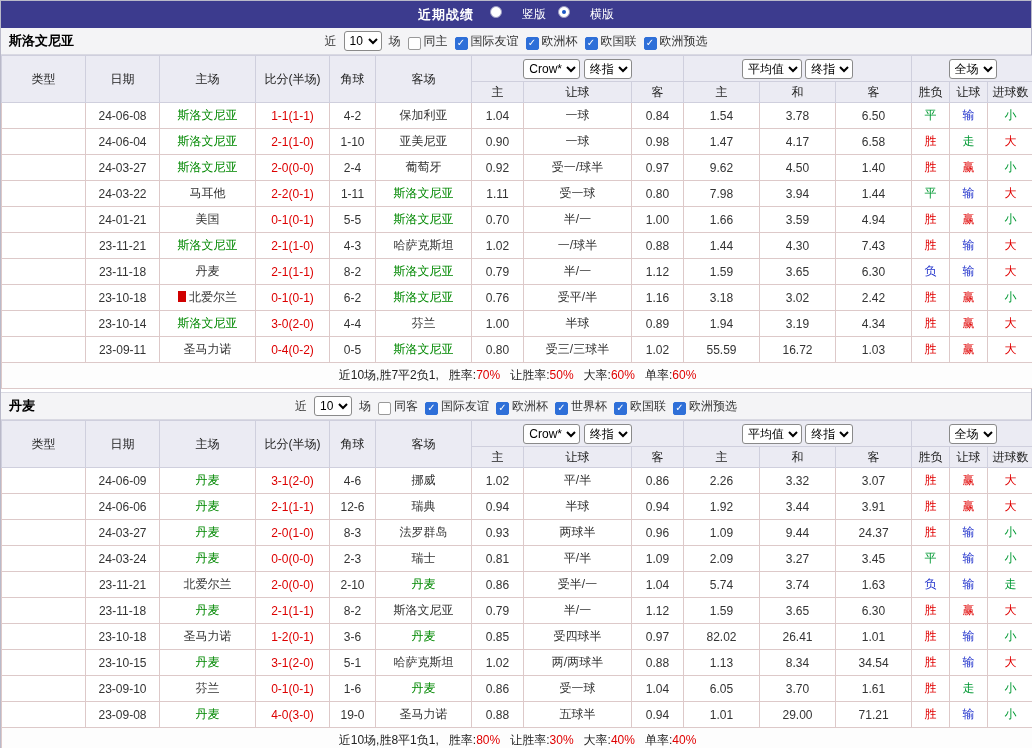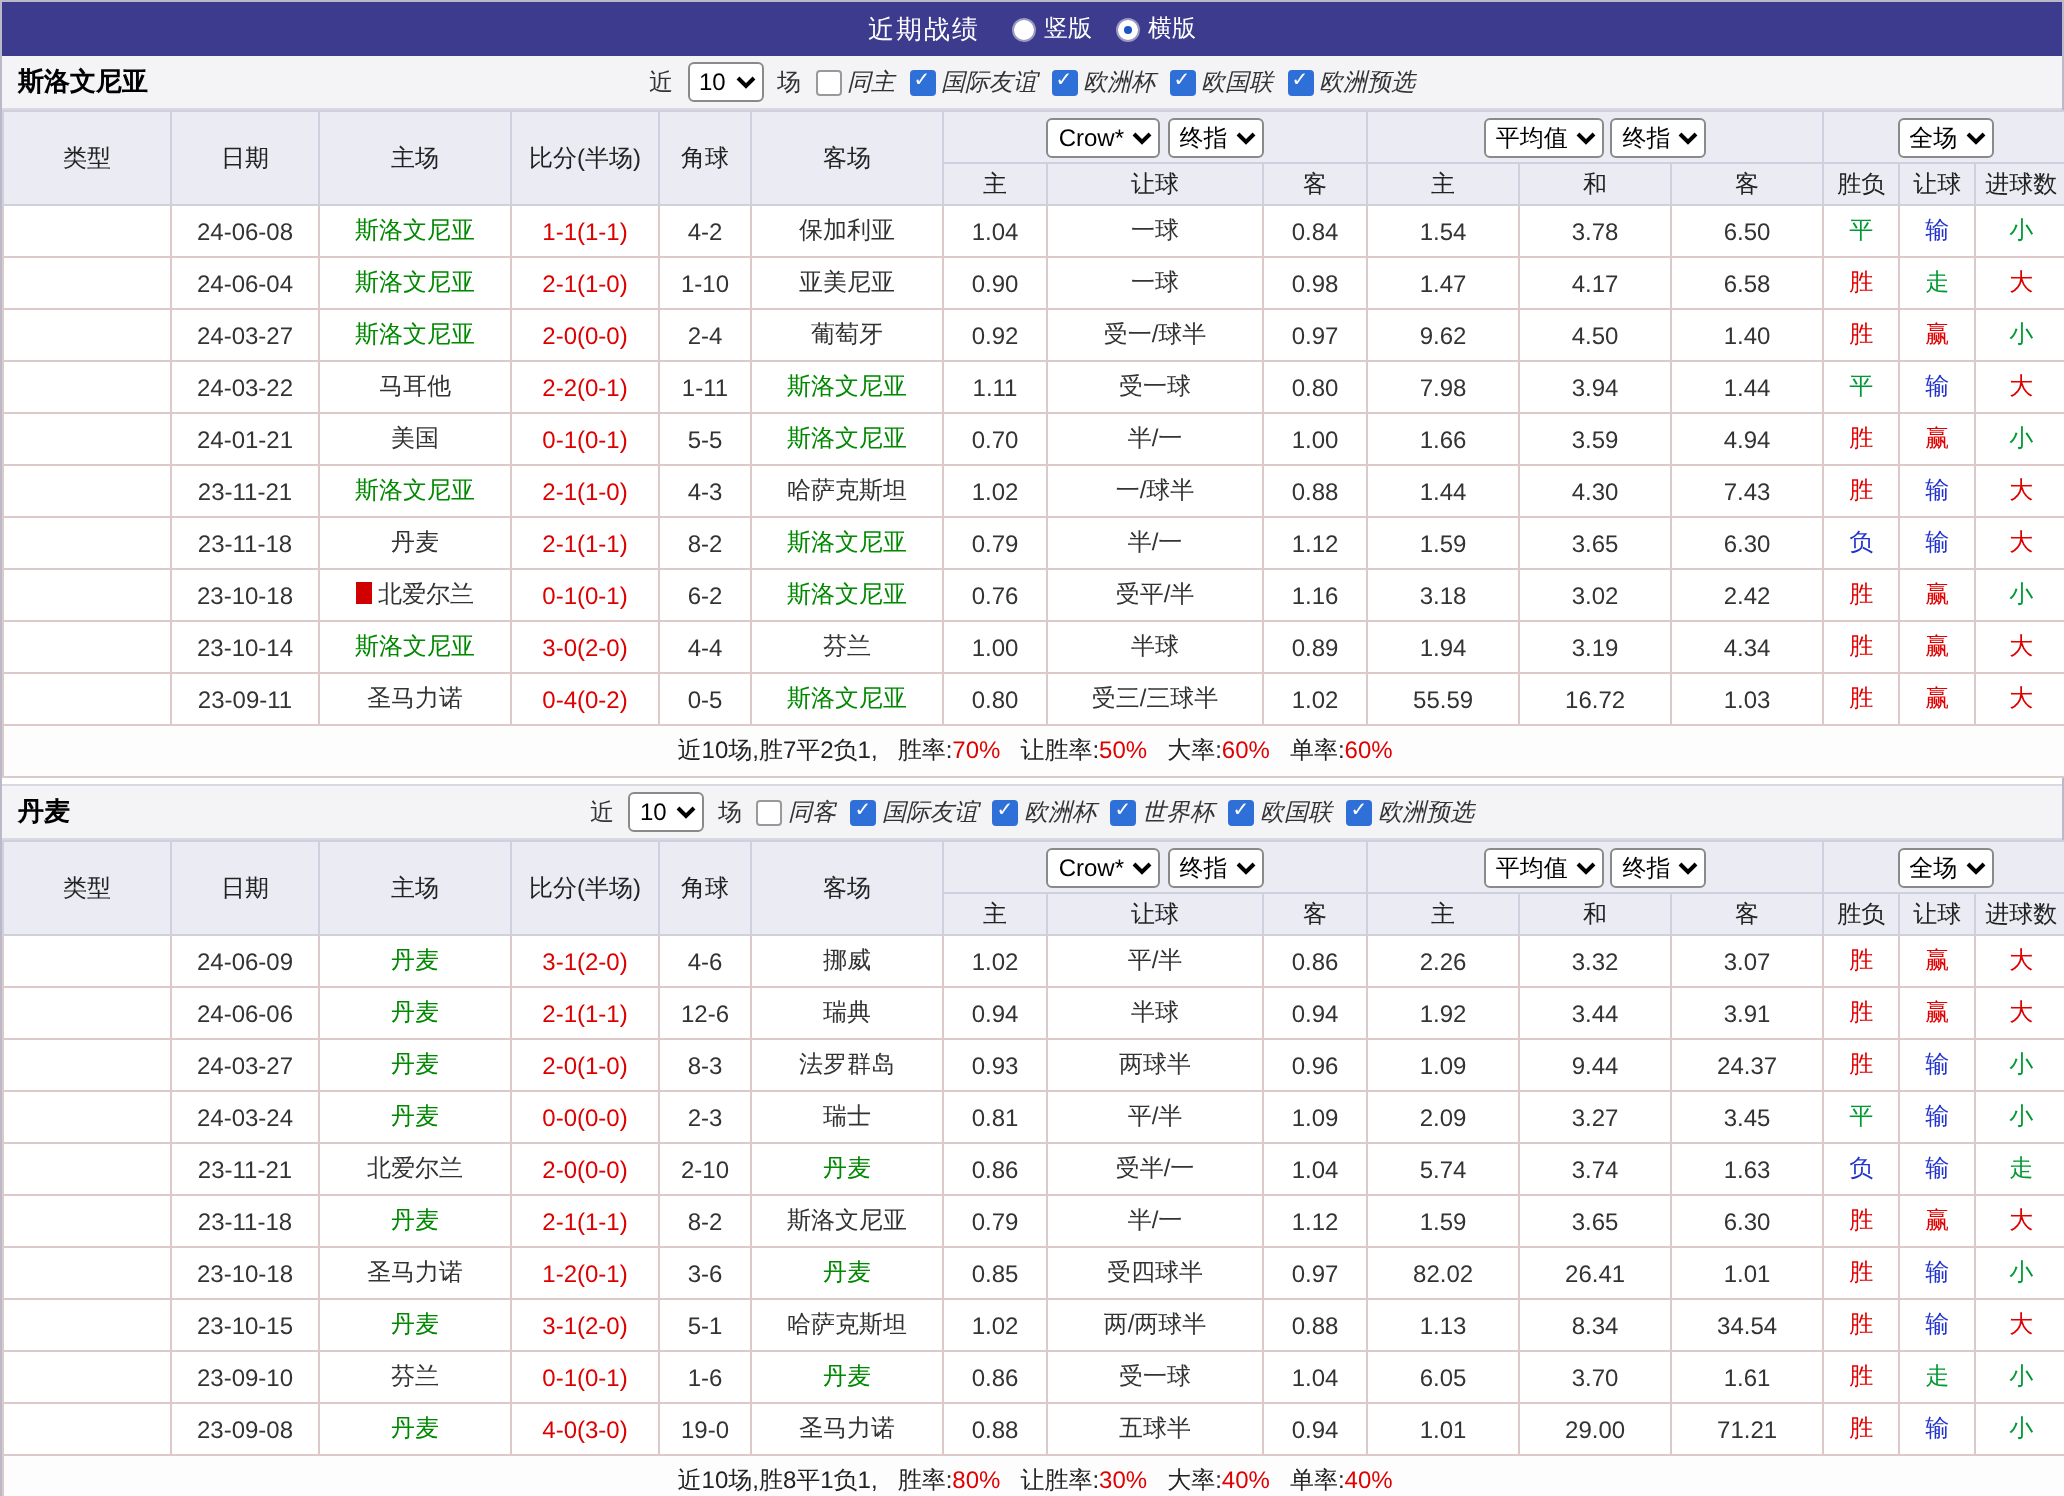--- a/index.html
+++ b/index.html
@@ -1,29 +1,29 @@
 <!DOCTYPE html>
 <html><head>
 <meta charset="utf-8">
 <style>
   * { margin:0; padding:0; box-sizing:border-box; }
   body { font-family:"Liberation Sans","DejaVu Sans",sans-serif; font-size:12px; color:#333; background:#fff; }
   .page { width:1032px; margin:0 auto; border:1px solid #b9b9c9; background:#fff; }
 
   
   .topbar { height:27px; background:#3c3b8e; display:flex; align-items:center; justify-content:center; gap:16px; color:#fff; }
-  .topbar .title { font-weight:normal; font-size:13px; letter-spacing:1px; }
-  .radio-opt { display:inline-flex; align-items:center; gap:4px; cursor:pointer; }
+  .topbar .title { font-weight:bold; font-size:13px; letter-spacing:1px; }
+  .radio-opt { display:inline-flex; align-items:flex-start; gap:20px; cursor:pointer; }
   .radio-dot { width:12px; height:12px; border-radius:50%; background:#fff; border:1px solid #9a9ac2; display:inline-block; position:relative; }
   .radio-dot.checked::after { content:''; position:absolute; left:3px; top:3px; width:4px; height:4px; border-radius:50%; background:#1a56c4; }
 
   
   .filter-bar { height:27px; background:#f4f4f6; border-bottom:1px solid #d9d9e2; position:relative; display:flex; align-items:center; justify-content:center; gap:7px; }
   .team-name { position:absolute; left:8px; font-weight:bold; font-size:13px; color:#000; }
-  .cb-wrap { display:inline-flex; align-items:center; gap:3px; cursor:pointer;font-style:italic; }
+  .cb-wrap { display:inline-flex; align-items:flex-end; gap:3px; cursor:pointer; }
   .cb { width:13px; height:13px; border:1px solid #999; background:#fff; display:inline-flex; align-items:center; justify-content:center; font-size:10px; line-height:1; color:#fff; border-radius:2px; }
   .cb.checked { background:#2e6fd8; border-color:#2e6fd8; }
   .sel { font-size:12px; height:20px; border:1px solid #8a8a8a; border-radius:3px; background:#fff; font-family:inherit; padding:0 1px; }
 
   
   table.grid { width:100%; border-collapse:collapse; table-layout:fixed; }
   .grid th, .grid td { border:1px solid #ddc9c9; text-align:center; white-space:nowrap; overflow:hidden; font-weight:normal; }
   .grid thead th { background:#ebebf3; height:26px; color:#222; border-color:#cfcfdd; }
   .grid thead tr.sub th { height:21px; font-size:12px; }
   .grid thead th.group { padding:2px 0; }

